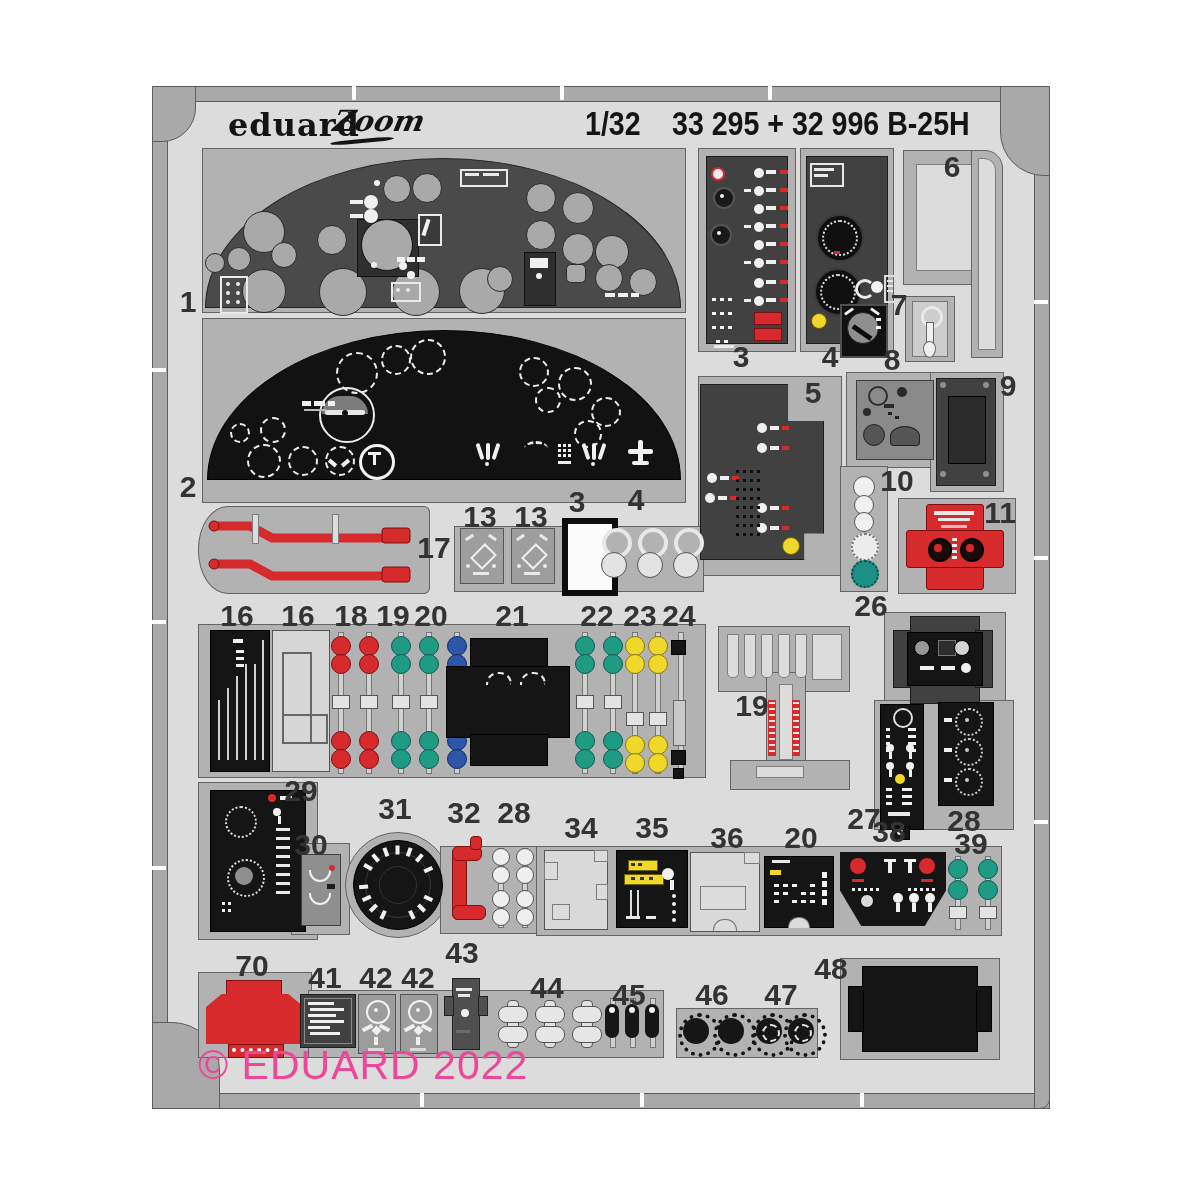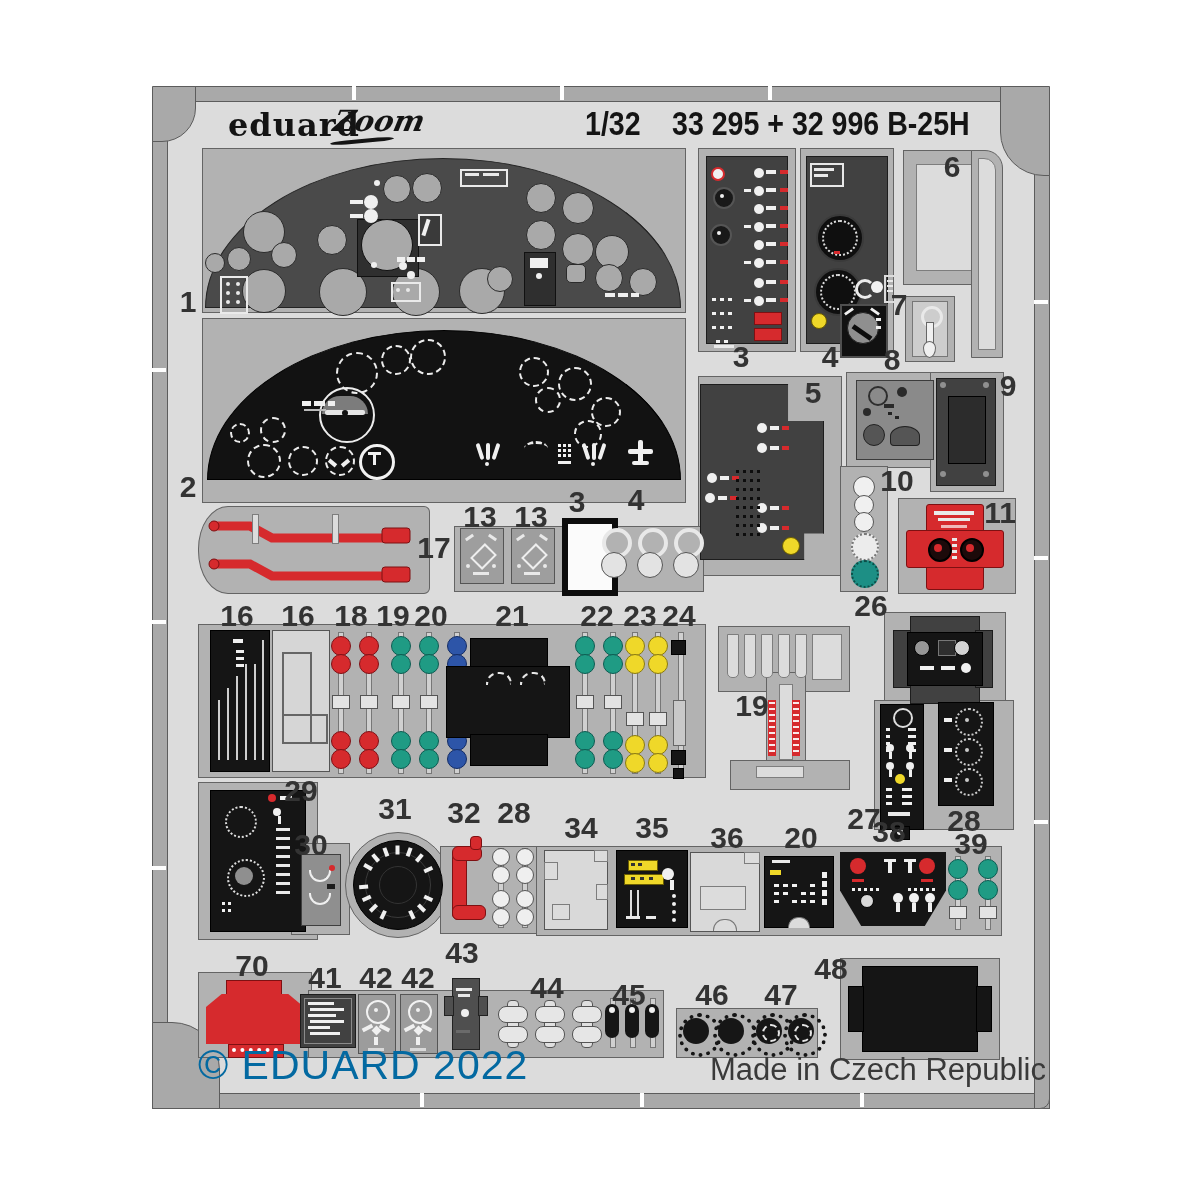--- a/index.html
+++ b/index.html
@@ -6,21 +6,21 @@
   #fret{position:relative;width:1200px;height:1200px;background:#ffffff;overflow:hidden;
         font-family:"Liberation Sans",sans-serif}
   .a{position:absolute}
   .frame{position:absolute;background:#a9a9a9;border:1px solid #5c5c5c}
   .field{position:absolute;background:#dcdcdc;border:1px solid #8f8f8f;border-radius:8px}
   .lbl{position:absolute;transform:translate(-50%,-50%);font:700 30px "Liberation Sans",sans-serif;color:#333}
   .hdr{position:absolute;color:#141414;white-space:nowrap}
   #brand{font:700 32px "DejaVu Serif",serif;letter-spacing:1px}
   #zoomlogo{font:italic 700 29px "DejaVu Serif",serif;transform:skewX(-12deg)}
   #scale,#title{font:700 34px "Liberation Sans",sans-serif;transform:scaleX(.84);transform-origin:left}
-  #copyright{font:400 41px "Liberation Sans",sans-serif;letter-spacing:1px;color:#0369a1}
+  #copyright{font:400 41px "Liberation Sans",sans-serif;letter-spacing:1px;color:#ec4899}
   #madein{font:400 31px "Liberation Sans",sans-serif;color:#3a3a3a}
 </style>
 </head>
 <body>
 
 <div id="fret">
 
   <div class="field" id="field" style="left:164px;top:100px;width:872px;height:993px"></div>
 
   <div class="frame" style="left:152px;top:86px;width:896px;height:14px;border-radius:10px 10px 0 0"></div>
@@ -768,14 +768,13 @@
       <div class="lbl" style="left: 831px; top: 969px;">48</div>
     </div>
 
   <div class="hdr" id="brand" style="left:228px;top:106px">eduard</div>
   <div class="hdr" id="zoomlogo" style="left:334px;top:104px">Zoom</div>
   <div class="a" style="left:330px;top:139px;width:64px;height:4px;background:#141414;border-radius:50%/100%;transform:rotate(-5deg)"></div>
   <div class="hdr" id="scale" style="left:585px;top:104px">1/32</div>
   <div class="hdr" id="title" style="left:672px;top:104px">33 295 + 32 996 B-25H</div>
 
   <div class="a" id="copyright" style="left:198px;top:1042px">© EDUARD 2022</div>
-  <div class="a" id="madein" style="left:710px;top:1052px">Made in Czech Republic</div>
 </div>
 
 </body></html>

